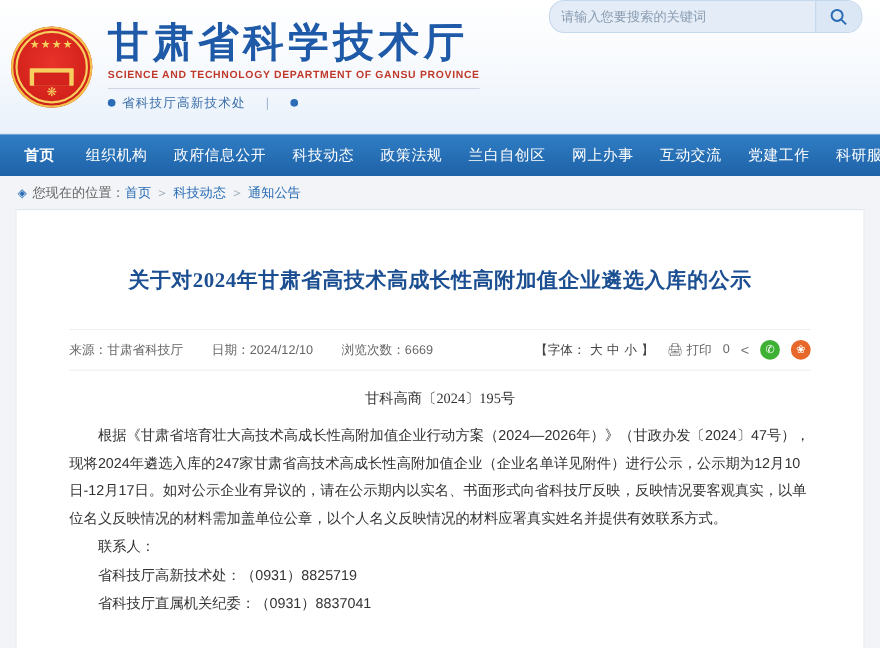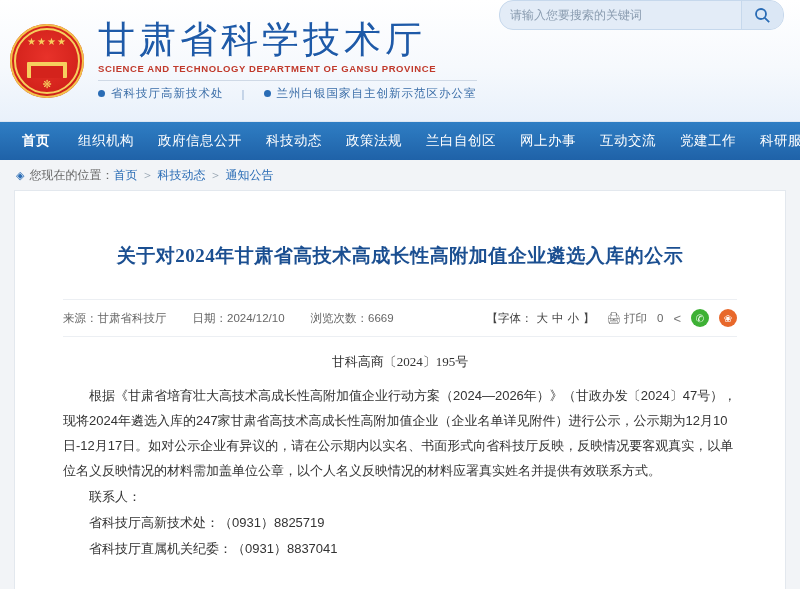--- a/index.html
+++ b/index.html
@@ -60,21 +60,21 @@
     line-height: 10px;
   }
   .emblem .gears {
     position: absolute; bottom: 8px; left: 0; right: 0;
     text-align: center; color: #f6cf5e; font-size: 11px; line-height: 11px;
   }
   .titleblock { flex: 0 0 auto; }
   .site-title-cn {
     font-family: "Liberation Serif", serif;
     font-size: 37px;
-    font-weight: normal;
+    font-weight: bold;
     color: #1e5aa8;
     letter-spacing: 4px;
     line-height: 40px;
     text-shadow: 0 1px 0 #fff;
   }
   .site-title-en {
     font-size: 9.5px;
     color: #c0392b;
     letter-spacing: 0.6px;
     font-weight: bold;
@@ -242,21 +242,21 @@
     <div class="titleblock">
       <div class="site-title-cn">甘肃省科学技术厅</div>
       <div class="site-title-en">SCIENCE AND TECHNOLOGY DEPARTMENT OF GANSU PROVINCE</div>
       <div class="title-divider"></div>
       <div class="sub-orgs">
         <span>
           <span class="bullet"></span><span>省科技厅高新技术处</span>
         </span>
         <span class="sep">|</span>
         <span>
-          <span class="bullet"></span><span>兰州白银国家自主创新示范区办公室</span>
+          <span class="bullet"></span>
         </span>
       </div>
     </div>
 
     <div class="search-wrap">
       <input class="search-input" value="" placeholder="请输入您要搜索的关键词" style="">
       <button class="search-btn">
         <svg width="17" height="17" viewBox="0 0 17 17">
           <circle cx="7" cy="7" r="5" fill="none" stroke="#2a6cb5" stroke-width="1.8"></circle>
           <line x1="10.8" y1="10.8" x2="15.2" y2="15.2" stroke="#2a6cb5" stroke-width="1.8"></line>

